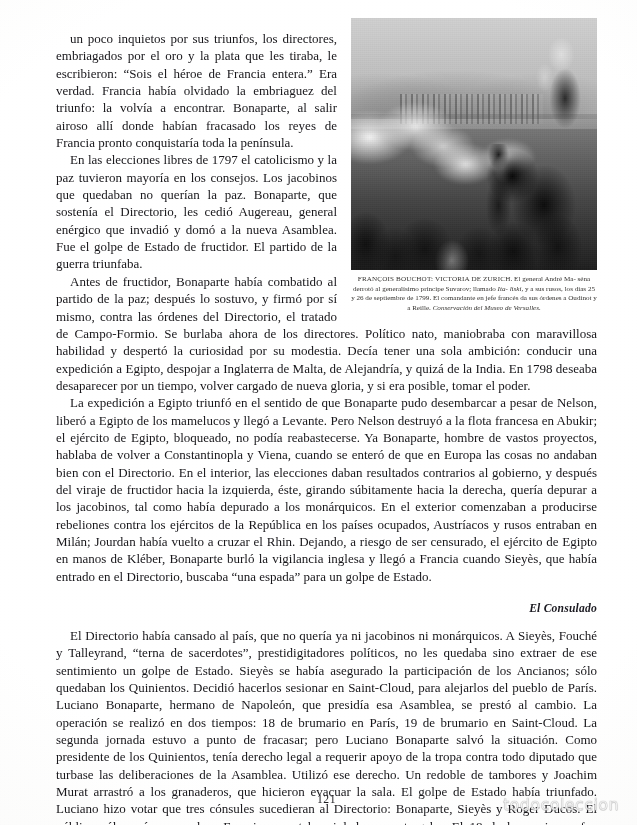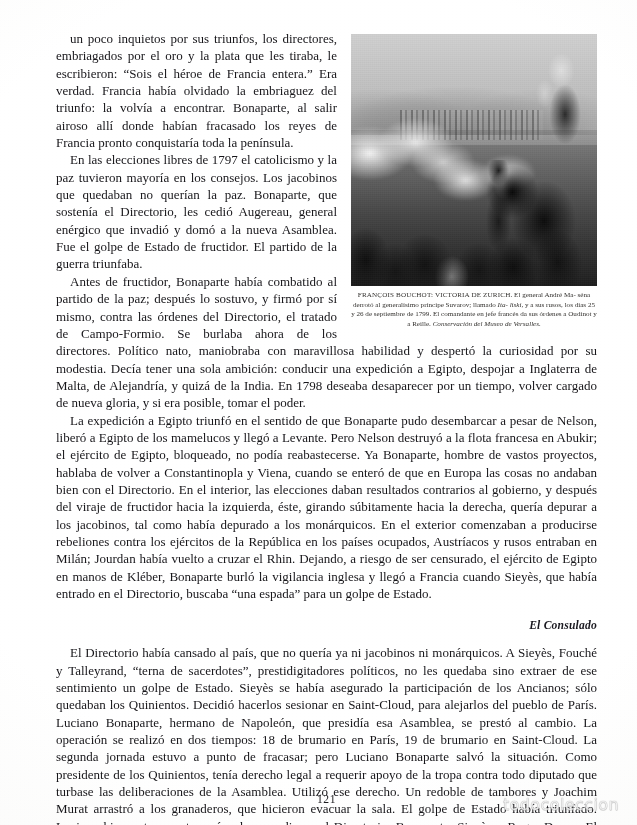--- a/index.html
+++ b/index.html
@@ -38,21 +38,21 @@
     left: 56px;
     top: 18px;
     width: 541px;
     height: 790px;
   }
 
   
   .figure {
     float: right;
     width: 246px;
-    margin: 16px 0 6px 14px;
+    margin: 0 0 6px 14px;
   }
   .plate {
     position: relative;
     width: 246px;
     height: 252px;
     overflow: hidden;
     background: #8e8c88;
     filter: grayscale(1) contrast(1.04);
   }
   .plate .sky {

